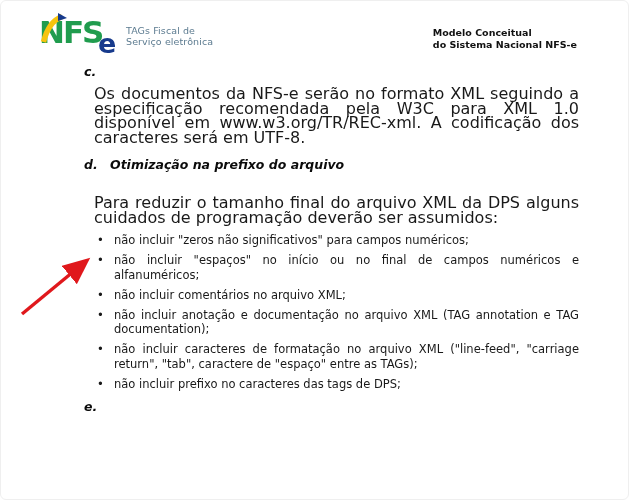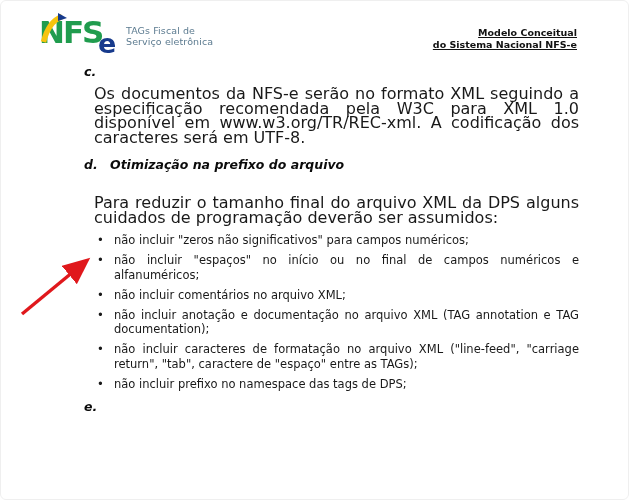--- a/index.html
+++ b/index.html
@@ -33,24 +33,22 @@
   }
   .logo-mark{display:block;}
   .tagline{
     margin-left:5px;margin-top:13px;
     font-size:9.5px;line-height:11px;
     color:var(--tagline-color);
     letter-spacing:.1px;
   }
   .doc-title{
     position:absolute;right:51px;top:26px;
-    text-align:right;
     font-size:9.5px;font-weight:bold;line-height:11.5px;
     color:#111;
-    text-decoration:underline;
   }
 
   
   main{
     position:absolute;left:83px;top:64px;width:495px;
   }
   h2{
     display:flex;
     font-size:12.5px;line-height:14px;
     font-weight:bold;font-style:italic;
@@ -136,21 +134,21 @@
         <li>
           <span class="dot">•</span>
           <span class="li-text">não incluir anotação e documentação no arquivo XML (TAG annotation e TAG documentation);</span>
         </li>
         <li>
           <span class="dot">•</span>
           <span class="li-text">não incluir caracteres de formatação no arquivo XML ("line-feed", "carriage return", "tab", caractere de "espaço" entre as TAGs);</span>
         </li>
         <li>
           <span class="dot">•</span>
-          <span class="li-text">não incluir prefixo no namespace das tags de DPS;</span>
+          <span class="li-text">não incluir prefixo no caracteres das tags de DPS;</span>
         </li>
       </ul>
     </section>
 
     <section class="sec-e">
       <h2>
         <span class="letter">e.</span>
       </h2>
     </section>
 

